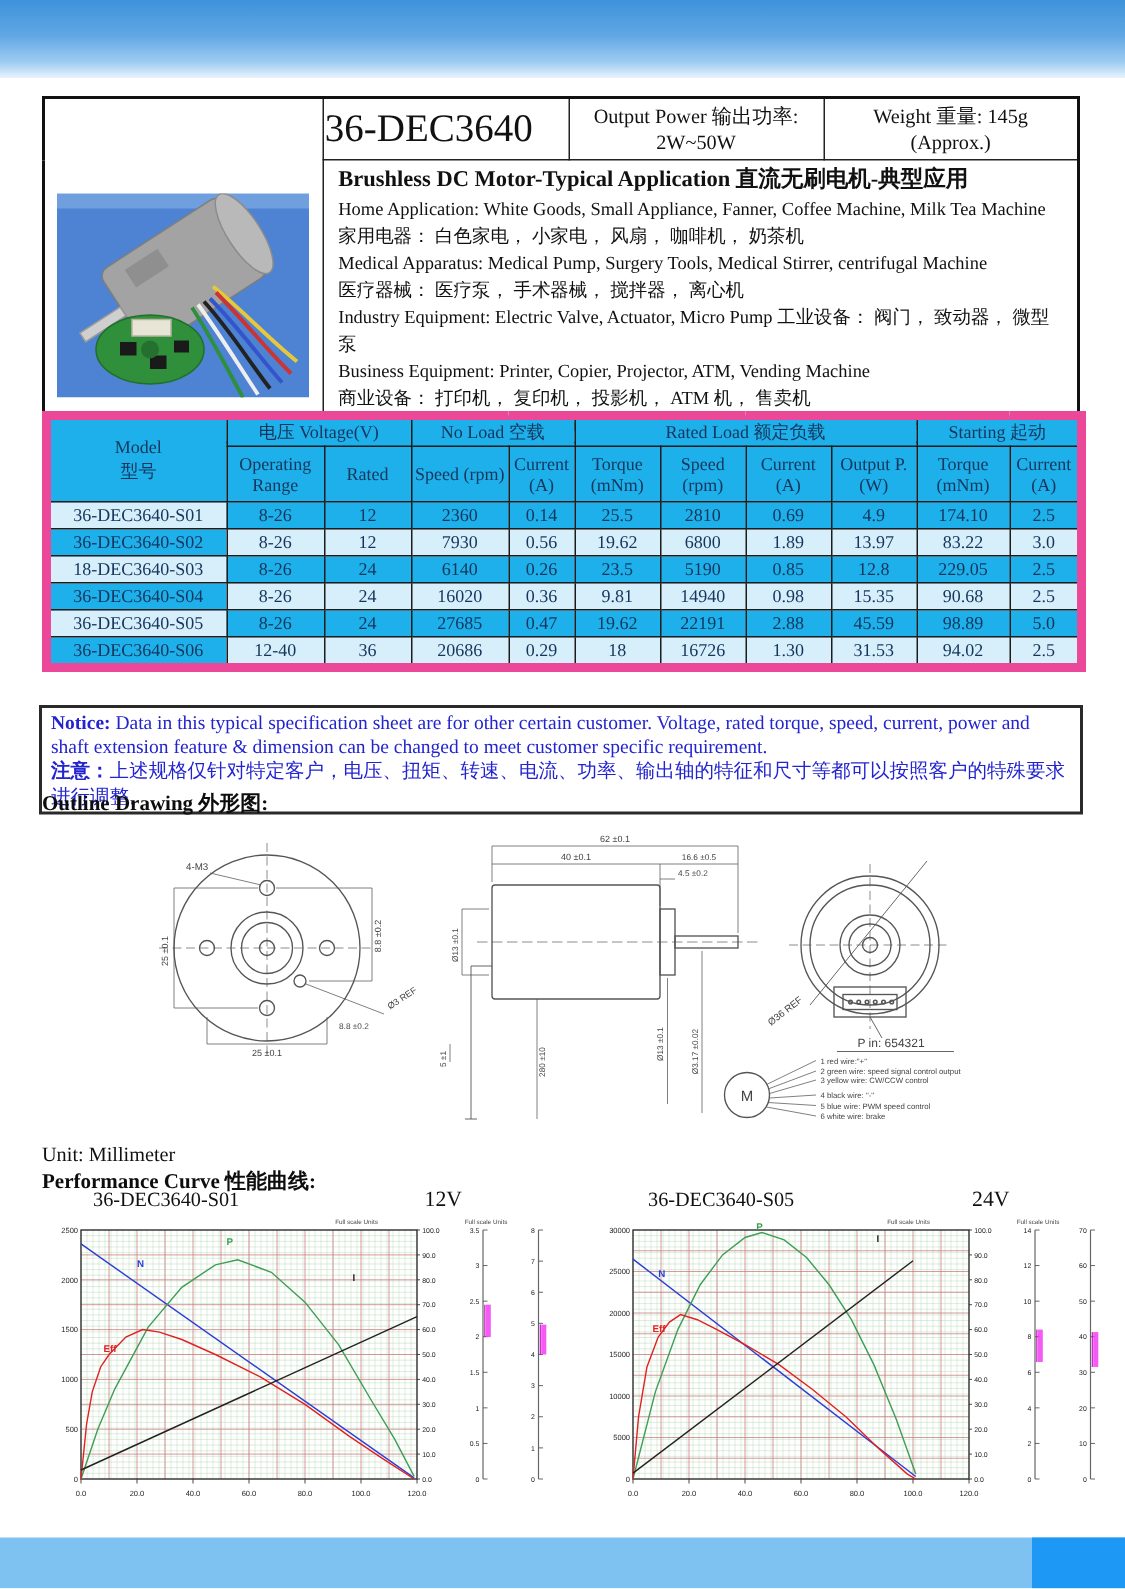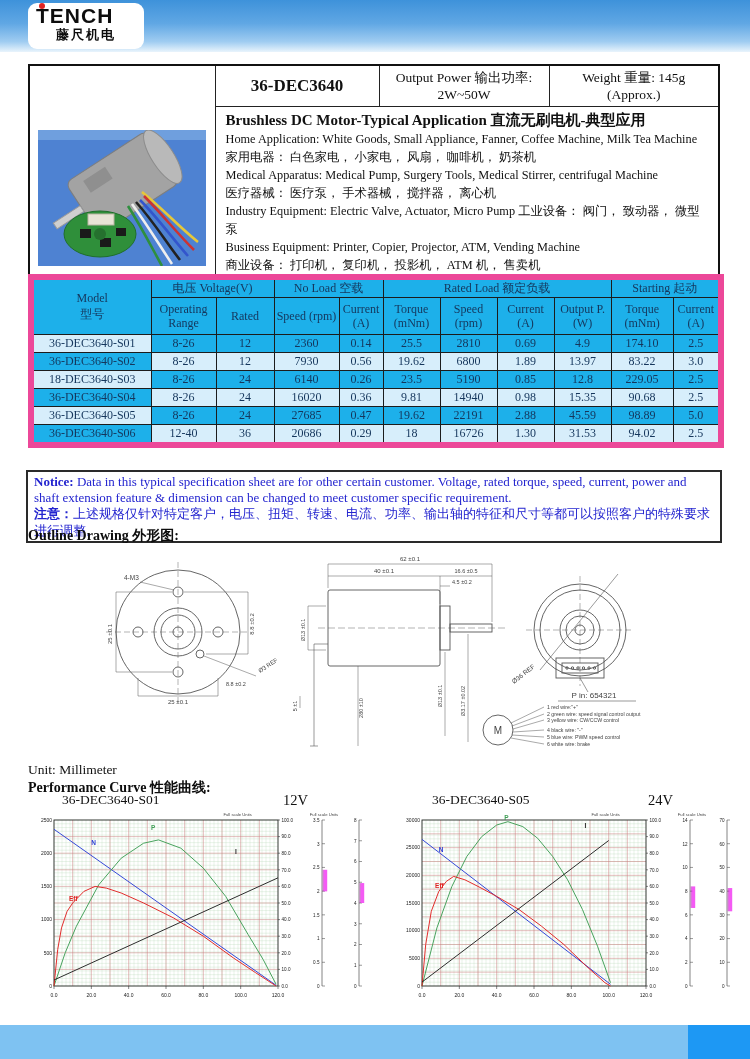--- a/index.html
+++ b/index.html
@@ -14,21 +14,21 @@
            line-height:22px;letter-spacing:1px;color:#0d0d0d;position:relative;}
   .logo-dot{position:absolute;left:3px;top:-2px;width:6px;height:6px;border-radius:50%;background:#e02424;}
   .logo-cn{font-family:"Liberation Sans",sans-serif;font-weight:bold;font-size:13px;line-height:15px;
            letter-spacing:2px;margin-left:20px;color:#0d0d0d;}
   
   table{border-collapse:collapse;}
   .hdr-table{position:absolute;left:28px;top:64px;width:690px;table-layout:fixed;}
   .hdr-table td{border:1px solid #222;vertical-align:middle;}
   .hdr-table{border:2px solid #111;}
   .photo-cell{width:186px;vertical-align:top;text-align:center;padding-top:40px;}
-  .title-cell{width:164px;text-align:center;font-size:17px;font-weight:bold;height:38px;}
+  .title-cell{width:164px;font-size:26px;font-weight:normal;height:38px;}
   .info-cell{text-align:center;font-size:13.5px;line-height:17px;}
   .app-cell{padding:3px 10px 2px 10px;vertical-align:top;}
   .app-title{font-size:15px;line-height:20px;font-weight:bold;}
   .app-line{font-size:12.3px;line-height:18px;}
   
   .spec-table{position:absolute;left:28px;top:274px;width:690px;table-layout:fixed;border:6px solid #ec4899;}
   .spec-table td{border:1px solid #1c1c1c;text-align:center;color:#15365c;font-size:12px;padding:0 1px;}
   .spec-table .grp{height:20px;font-size:12.5px;}
   .spec-table .sub td{height:36px;font-size:12px;line-height:14px;}
   .spec-table .drow td{height:17px;}
@@ -56,24 +56,20 @@
   
   .footer{position:absolute;left:0;top:1025px;width:750px;height:34px;background:#7ec2f2;}
   .footer-block{position:absolute;right:0;top:0;width:62px;height:34px;background:#1d98f4;}
 </style>
 </head>
 <body>
 
 <div class="page">
 
   <div class="topband"></div>
-  <div class="logo">
-    <div class="logo-en"><span class="logo-dot"></span><span>TENCH</span></div>
-    <div class="logo-cn">藤尺机电</div>
-  </div>
 
   <table class="hdr-table">
     <colgroup>
         <col style="width:186px">
         <col style="width:164px">
         <col style="width:170px">
         <col style="width:170px">
       </colgroup>
     <tbody>
         <tr>

